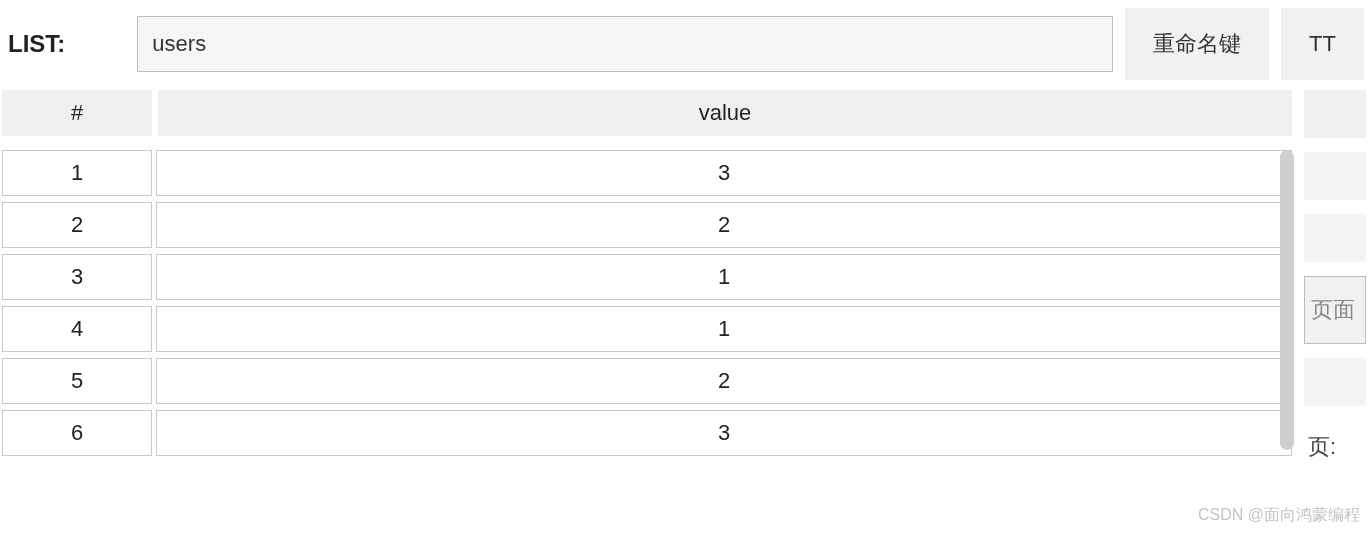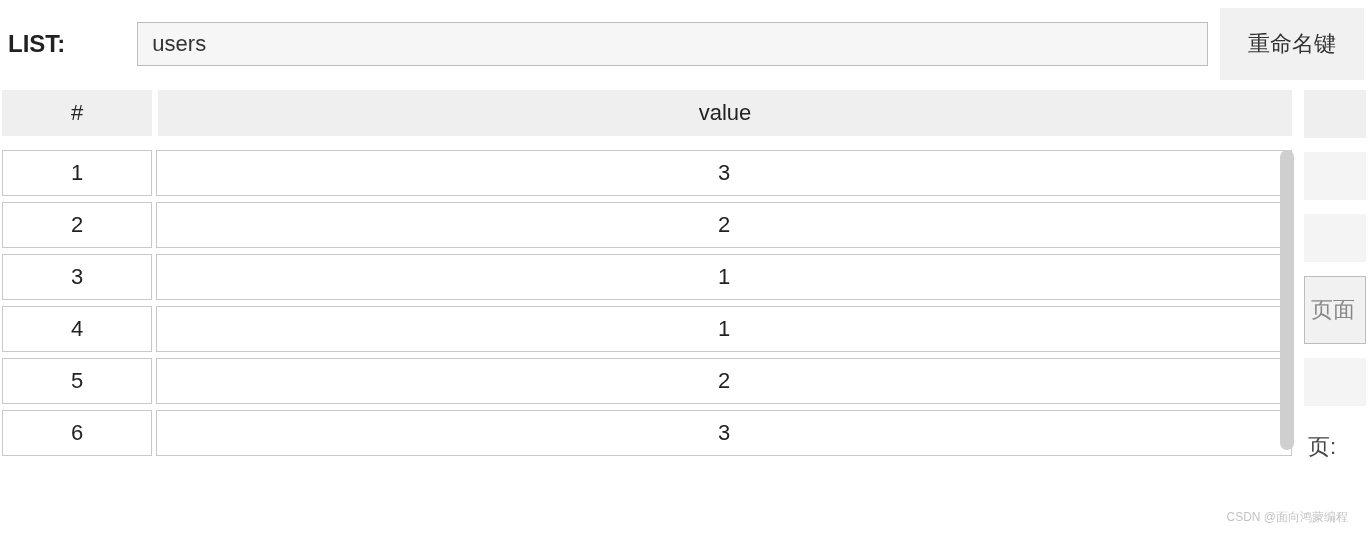--- a/index.html
+++ b/index.html
@@ -20,21 +20,21 @@
     gap: 12px;
     padding: 8px 4px 10px 8px;
   }
   .label {
     font-weight: 700;
     font-size: 24px;
     padding-right: 60px;
   }
   .key-input {
     flex: 1;
-    height: 44px;
+    height: 56px;
     border: 1px solid #bdbdbd;
     background: #f6f6f6;
     padding: 0 14px;
     font-size: 22px;
     color: #333;
     outline: none;
   }
   .btn {
     height: 72px;
     padding: 0 28px;
@@ -126,34 +126,35 @@
     margin-bottom: 14px;
   }
   .page-label {
     margin-top: auto;
     font-size: 22px;
     color: #444;
     padding-left: 4px;
   }
   .watermark {
     position: absolute;
-    right: 20px;
+    right: 8px;
     bottom: 14px;
-    font-size: 12px;
+    font-size: 16px;
     color: rgba(120,120,120,0.45);
     pointer-events: none;
   }
 </style>
 </head>
 <body>
 
 <div class="top-row">
   <div class="label">LIST:</div>
   <input class="key-input" type="text" value="users" style="">
   <button class="btn">重命名键</button>
+  <button class="btn btn-tt">TT</button>
 </div>
 
 <div class="table-area">
   <div class="main-table">
     <div class="hdr">
       <div class="hdr-cell col-idx">#</div>
       <div class="hdr-cell col-val">value</div>
     </div>
     <div class="tbody">
       <div class="row">

